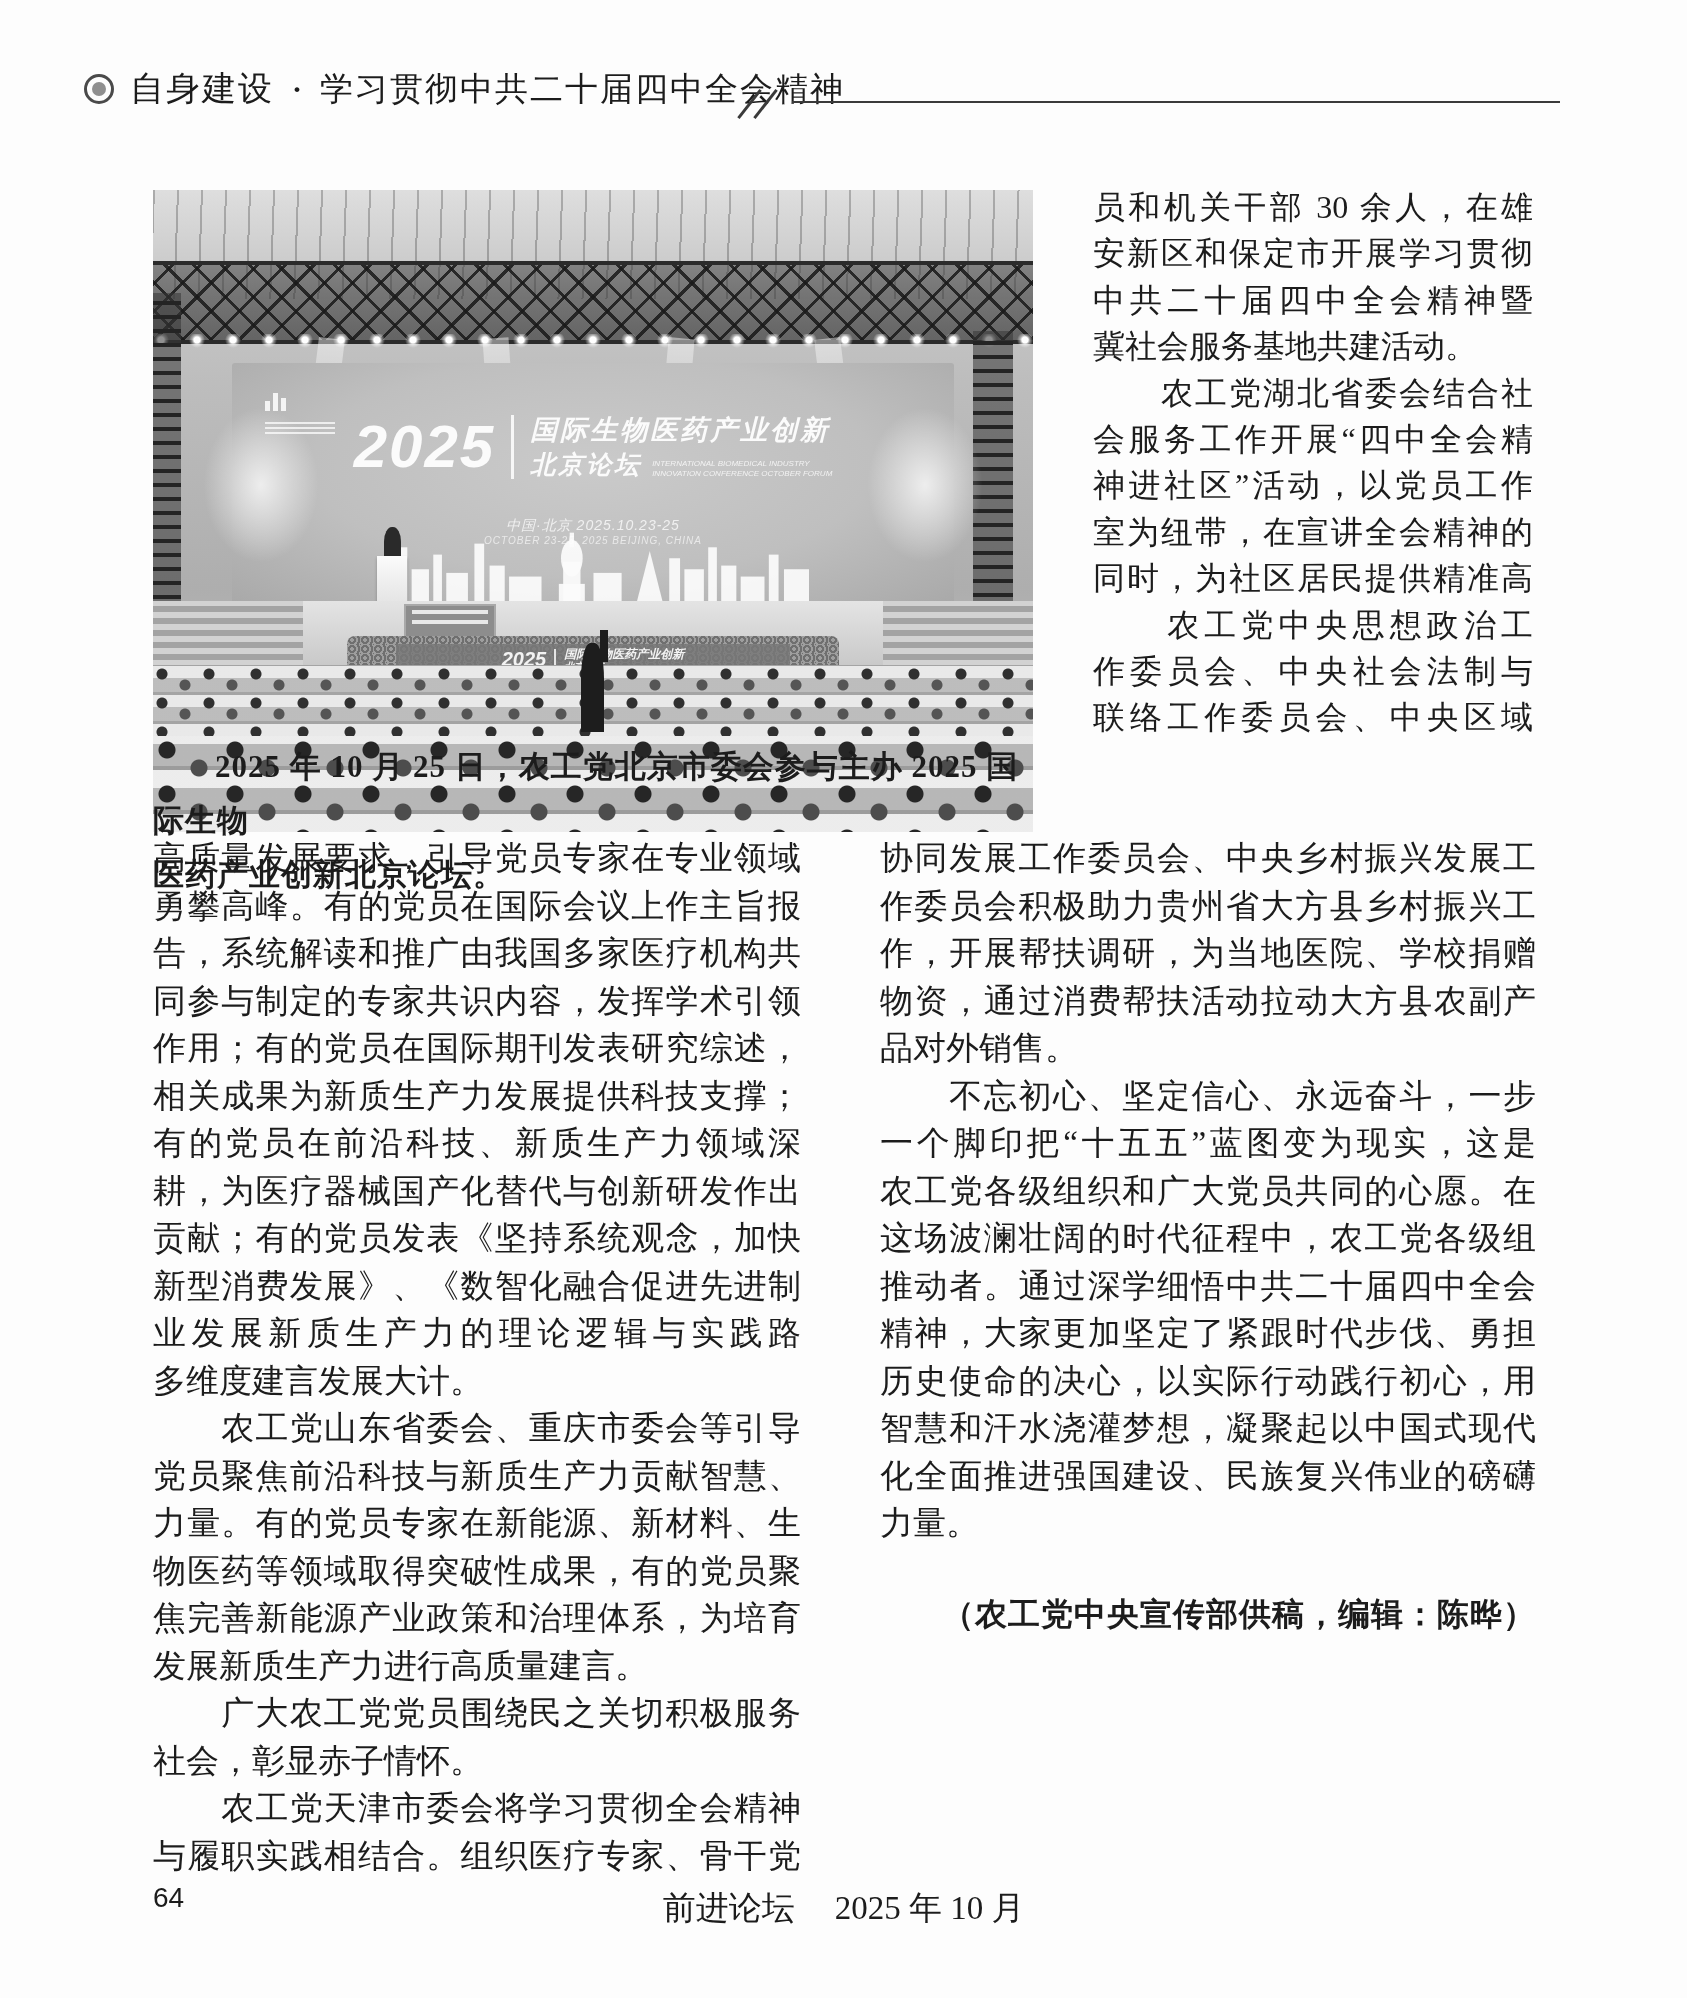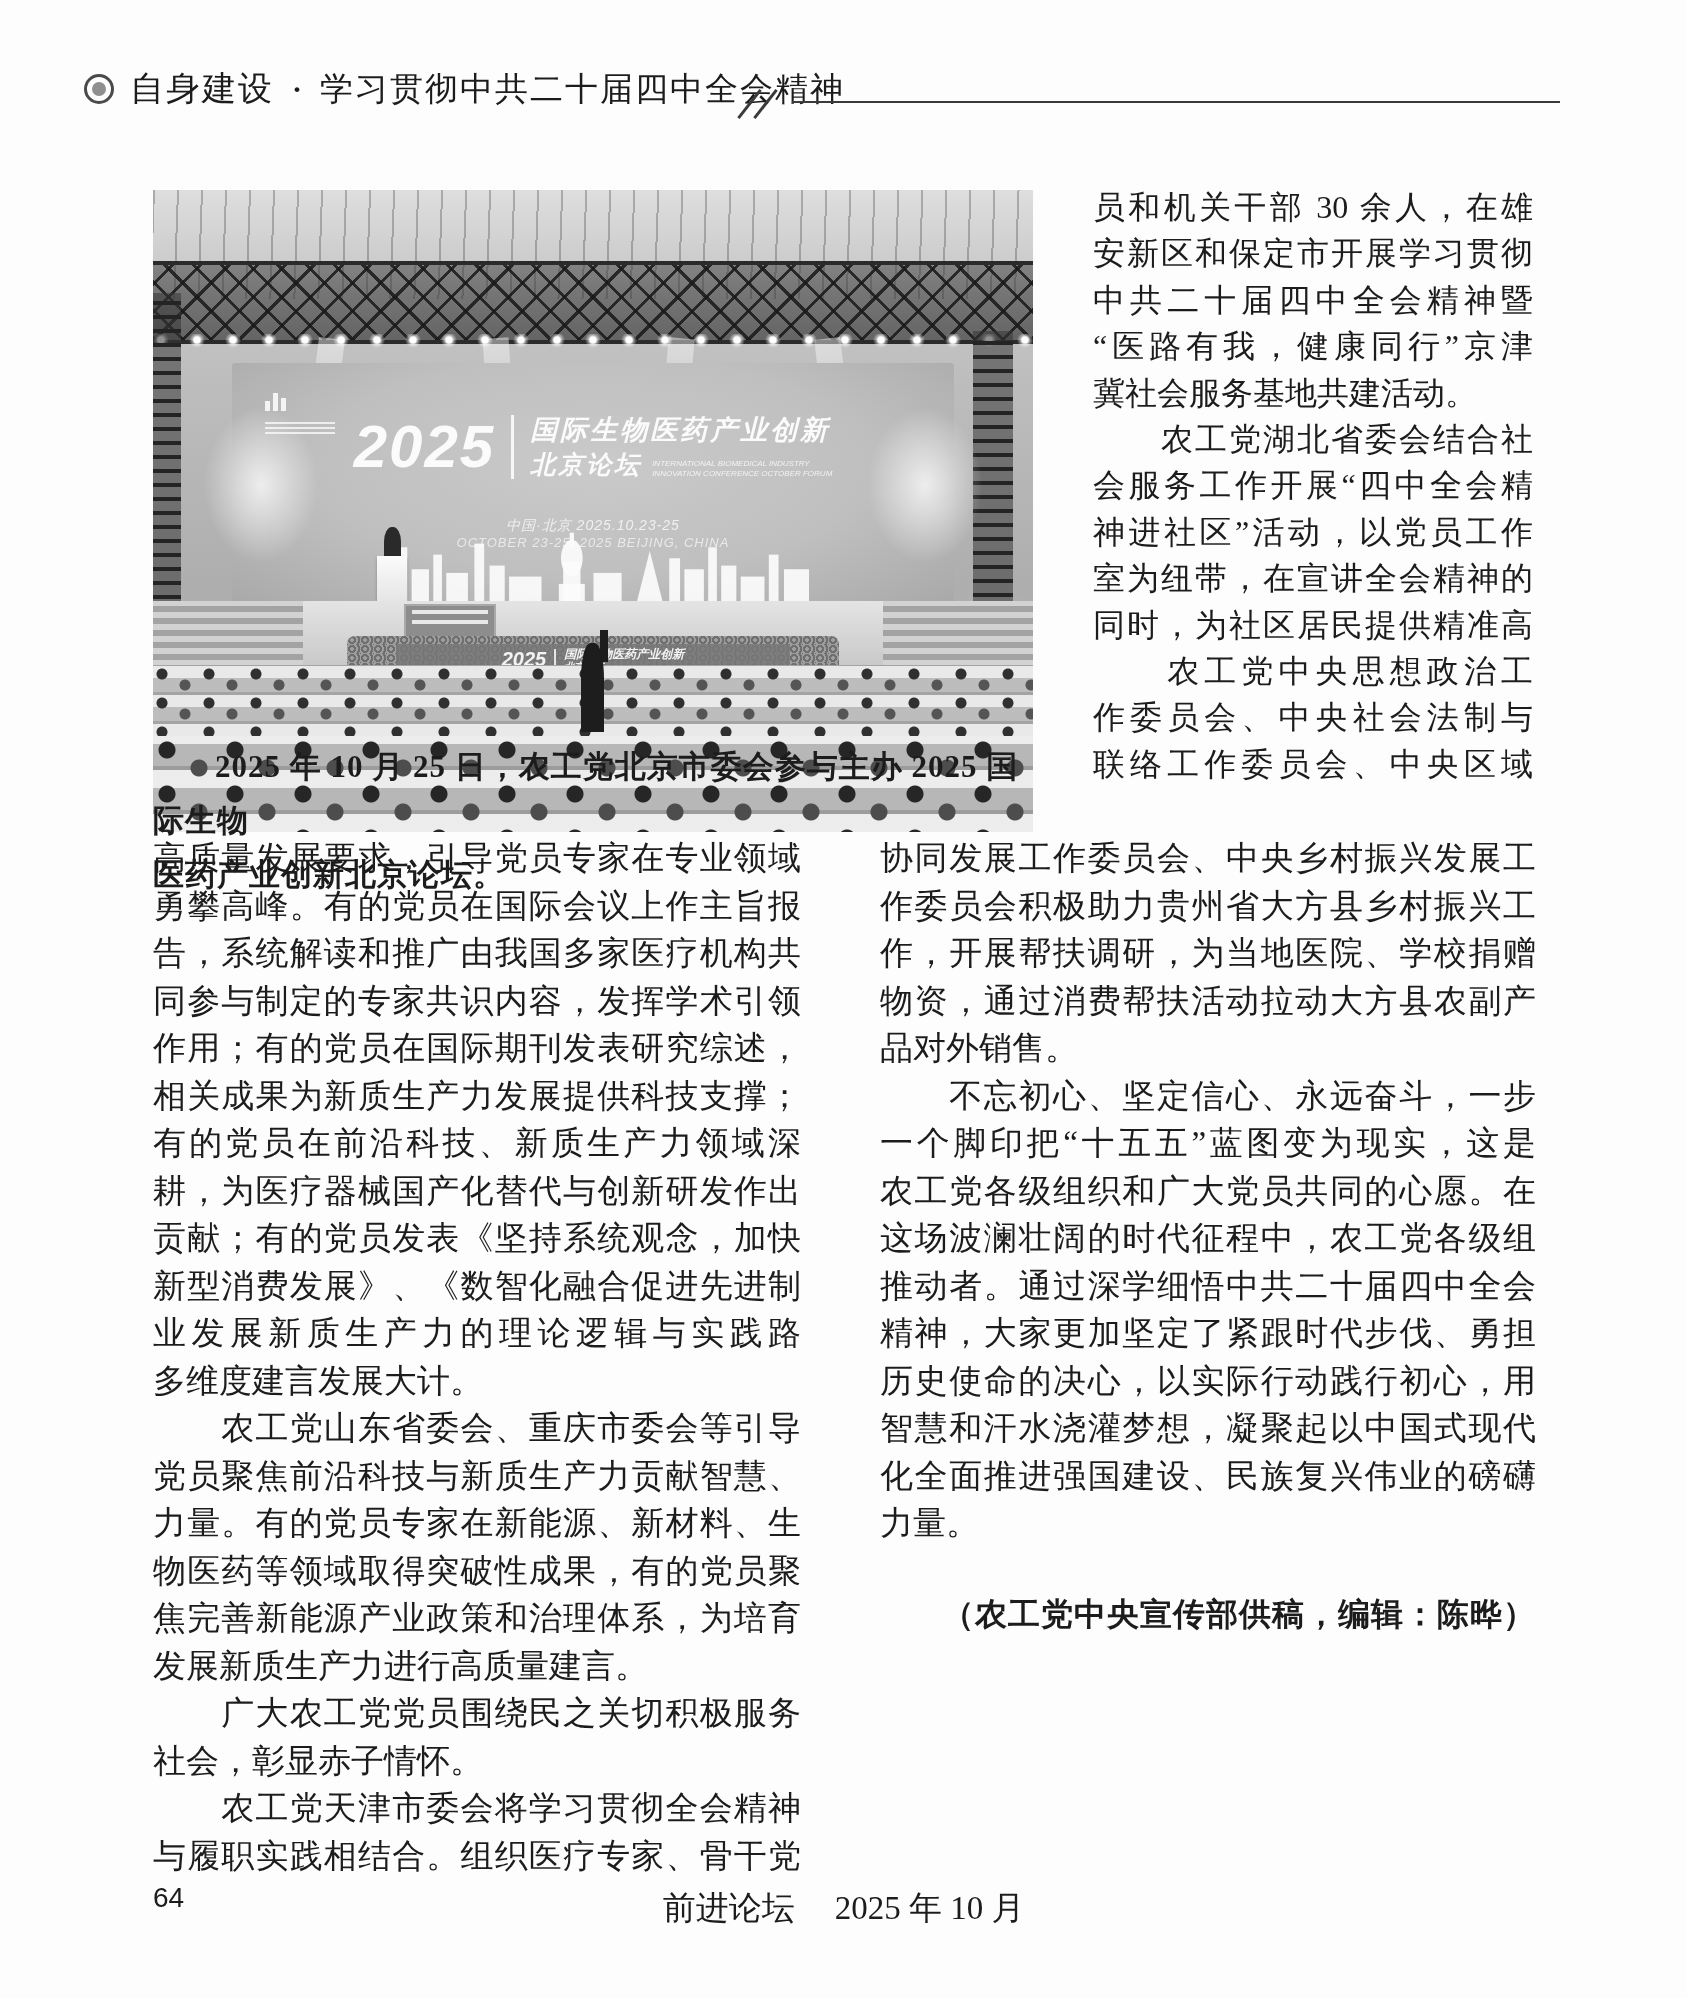--- a/index.html
+++ b/index.html
@@ -55,21 +55,21 @@
   .scr-title{position:absolute;left:0;top:20%;width:100%;display:flex;justify-content:center;
          align-items:center;gap:16px;color:#fbfbfb;font-family:"Liberation Sans","DejaVu Sans",sans-serif;}
   .scr-year{font-size:60px;font-weight:700;letter-spacing:2px;}
   .scr-div{width:3px;height:64px;background:rgba(255,255,255,.85);}
   .scr-cn1{font-size:27px;font-weight:700;letter-spacing:3px;}
   .scr-cn2{font-size:25px;font-weight:700;letter-spacing:3px;display:inline-block;margin-right:10px;}
   .scr-en{display:inline-block;vertical-align:middle;font-size:8px;line-height:10px;opacity:.85;}
   .scr-dates{position:absolute;left:0;top:63%;width:100%;text-align:center;color:#f0f0f0;
          font-family:"Liberation Sans","DejaVu Sans",sans-serif;}
   .scr-date-cn{font-size:14px;letter-spacing:1px;}
-  .scr-date-en{font-size:13px;letter-spacing:1px;opacity:.85;}
+  .scr-date-en{font-size:10px;letter-spacing:1px;opacity:.85;}
   .skyline{position:absolute;left:20%;bottom:2%;width:60%;height:30%;opacity:.95;}
   .podium{position:absolute;left:25.5%;top:57%;width:3.4%;height:12%;
          background:linear-gradient(#fbfbfb,#d6d6d6);box-shadow:0 2px 3px rgba(0,0,0,.25);}
   .speaker{position:absolute;left:26.2%;top:52.5%;width:2%;height:5%;background:#2a2a2a;
          border-radius:45% 45% 0 0;}
   .stage{position:absolute;left:0;top:64%;width:100%;height:10%;
          background:linear-gradient(#e4e4e4,#c9c9c9);}
   .steps{position:absolute;top:64%;width:17%;height:12%;
          background:repeating-linear-gradient(0deg,#d2d2d2 0 6px,#a3a3a3 6px 12px);}
   .steps-left{left:0;} .steps-right{right:0;}
@@ -233,21 +233,20 @@
 
   <div class="caption">
     <div class="cap1">2025 年 10 月 25 日，农工党北京市委会参与主办 2025 国际生物</div>
     <div class="cap2">医药产业创新北京论坛。</div>
   </div>
 
   <div class="col col-tr">
       <div class="line full">员和机关干部 30 余人，在雄</div>
       <div class="line full">安新区和保定市开展学习贯彻</div>
       <div class="line full">中共二十届四中全会精神暨</div>
-      <div class="line full">“医路有我，健康同行”京津</div>
       <div class="line short">冀社会服务基地共建活动。</div>
       <div class="line full">　　农工党湖北省委会结合社</div>
       <div class="line full">会服务工作开展“四中全会精</div>
       <div class="line full">神进社区”活动，以党员工作</div>
       <div class="line full">室为纽带，在宣讲全会精神的</div>
       <div class="line full">同时，为社区居民提供精准高</div>
       <div class="line full">　　农工党中央思想政治工</div>
       <div class="line full">作委员会、中央社会法制与</div>
       <div class="line full">联络工作委员会、中央区域</div>
     </div>

